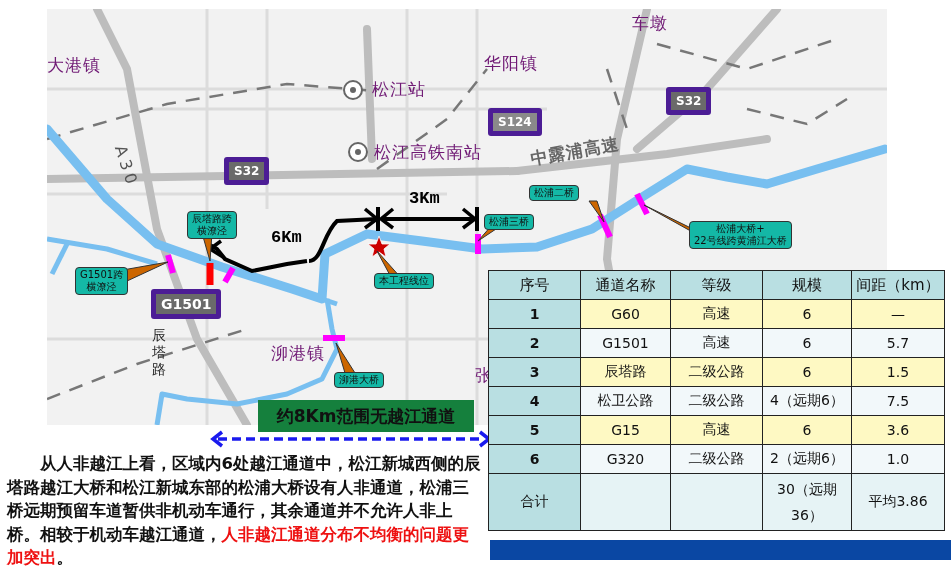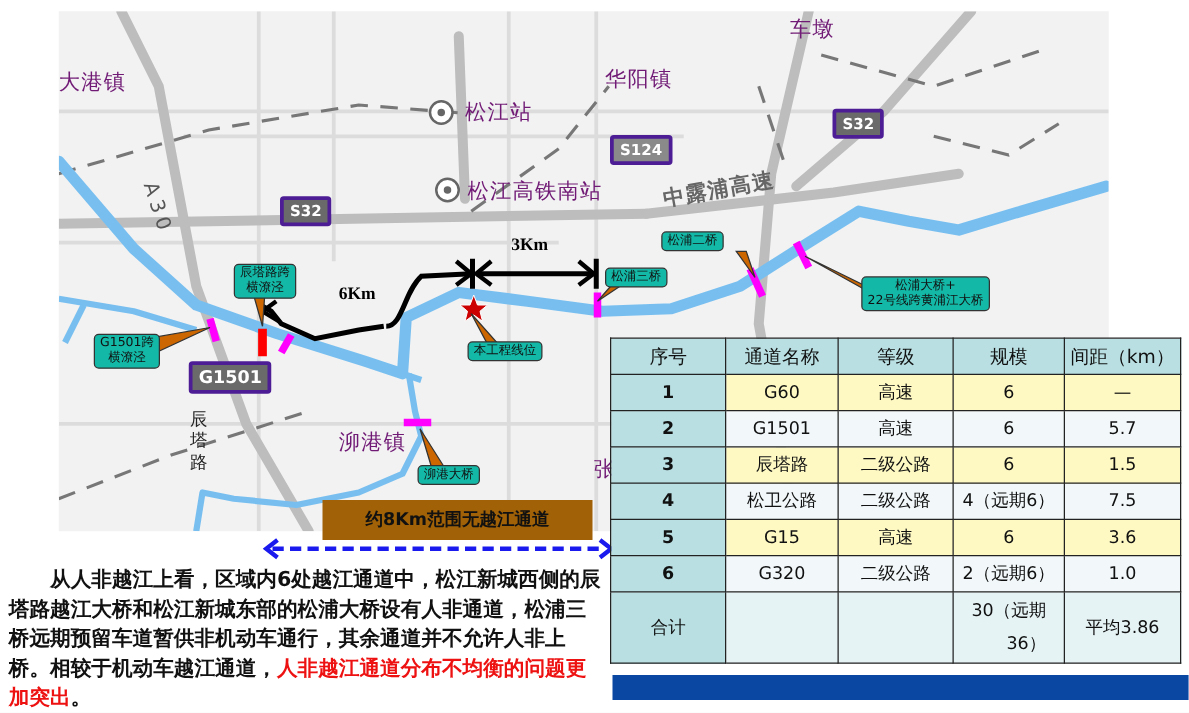--- a/index.html
+++ b/index.html
@@ -1,25 +1,25 @@
 <!DOCTYPE html>
 <html><head>
 <meta charset="utf-8">
 <style>
   * { box-sizing: border-box; margin: 0; padding: 0; }
   html, body { width: 951px; height: 570px; background: #ffffff; overflow: hidden; }
   body { position: relative; font-family: "DejaVu Sans", "Liberation Sans", sans-serif; }
   #map { position: absolute; left: 47px; top: 9px; width: 840px; height: 416px; background: #f2f2f2; overflow: hidden; }
   #map svg { position: absolute; left: 0; top: 0; }
   .place { position: absolute; color: #701a75; font-size: 17px; letter-spacing: 1px; white-space: nowrap; }
-  .shield { position: absolute; background: #6a6a6a; color: #fff; font-weight: bold; font-size: 12px; padding: 2px 5px; border-radius: 3px; border: 3px solid #4c1d95; }
+  .shield { position: absolute; background: #6a6a6a; color: #fff; font-weight: bold; font-size: 12px; padding: 2px 5px; border-radius: 3px; border: 5px solid #4c1d95; }
   .shield.light { background: #8a8a8a; }
   .callout { position: absolute; background: #14b8a6; color: #111; font-size: 10px; line-height: 12px; text-align: center; border: 1px solid #333; border-radius: 4px; padding: 1px 4px; white-space: nowrap; }
-  .dist { position: absolute; font-family: Liberation Serif, serif; font-weight: bold; font-size: 14px; color: #000; }
-  #notice-box { position: absolute; left: 258px; top: 400px; width: 216px; height: 32px; background: #a16207; display: flex; align-items: center; justify-content: center; font-size: 14px; font-weight: bold; color: #111; }
+  .dist { position: absolute; font-family: Liberation Mono, monospace; font-weight: bold; font-size: 17px; color: #000; }
+  #notice-box { position: absolute; left: 258px; top: 400px; width: 216px; height: 32px; background: #15803d; display: flex; align-items: center; justify-content: center; font-size: 17px; font-weight: bold; color: #111; }
   #para { position: absolute; left: 7px; top: 452px; width: 478px; font-size: 16.5px; font-weight: bold; line-height: 23.5px; color: #111; text-indent: 2em; }
   #para .red { color: #ee1111; }
   #table { position: absolute; left: 488px; top: 270px; border-collapse: collapse; font-size: 14px; color: #111; }
   #table td, #table th { border: 1.5px solid #222; text-align: center; font-weight: normal; padding: 0 2px; }
   #table th { background: #b9dfe2; height: 29px; font-size: 15px; }
   #table td { background: #fef9c3; height: 29px; }
   #table tr:nth-child(odd) td { background: #f2f8fa; }
   #table td.idx { background: #b9dfe2 !important; font-weight: bold; }
   #table tr.total td { height: 57px; background: #e6f3f5; }
   #bluebar { position: absolute; left: 490px; top: 540px; width: 461px; height: 20px; background: #0a47a3; }
@@ -209,19 +209,19 @@
         <td class="idx">6</td>
         <td>G320</td>
         <td>二级公路</td>
         <td>2（远期6）</td>
         <td>1.0</td>
       </tr>
   <tr class="total">
         <td class="idx" style="font-weight:normal">合计</td>
         <td></td>
         <td></td>
-        <td style="line-height:26px;padding:0 14px;text-align:right;">30（远期36）</td>
+        <td style="line-height:26px;padding:0 14px;">30（远期36）</td>
         <td>平均3.86</td>
       </tr>
 </tbody>
   </table>
 
 <div id="bluebar"></div>
 
 </body></html>

